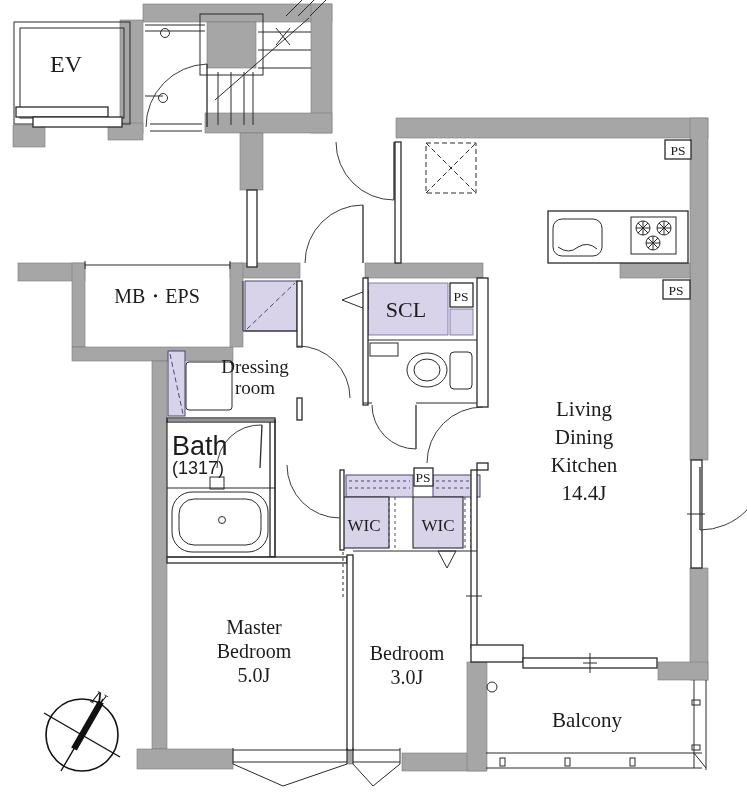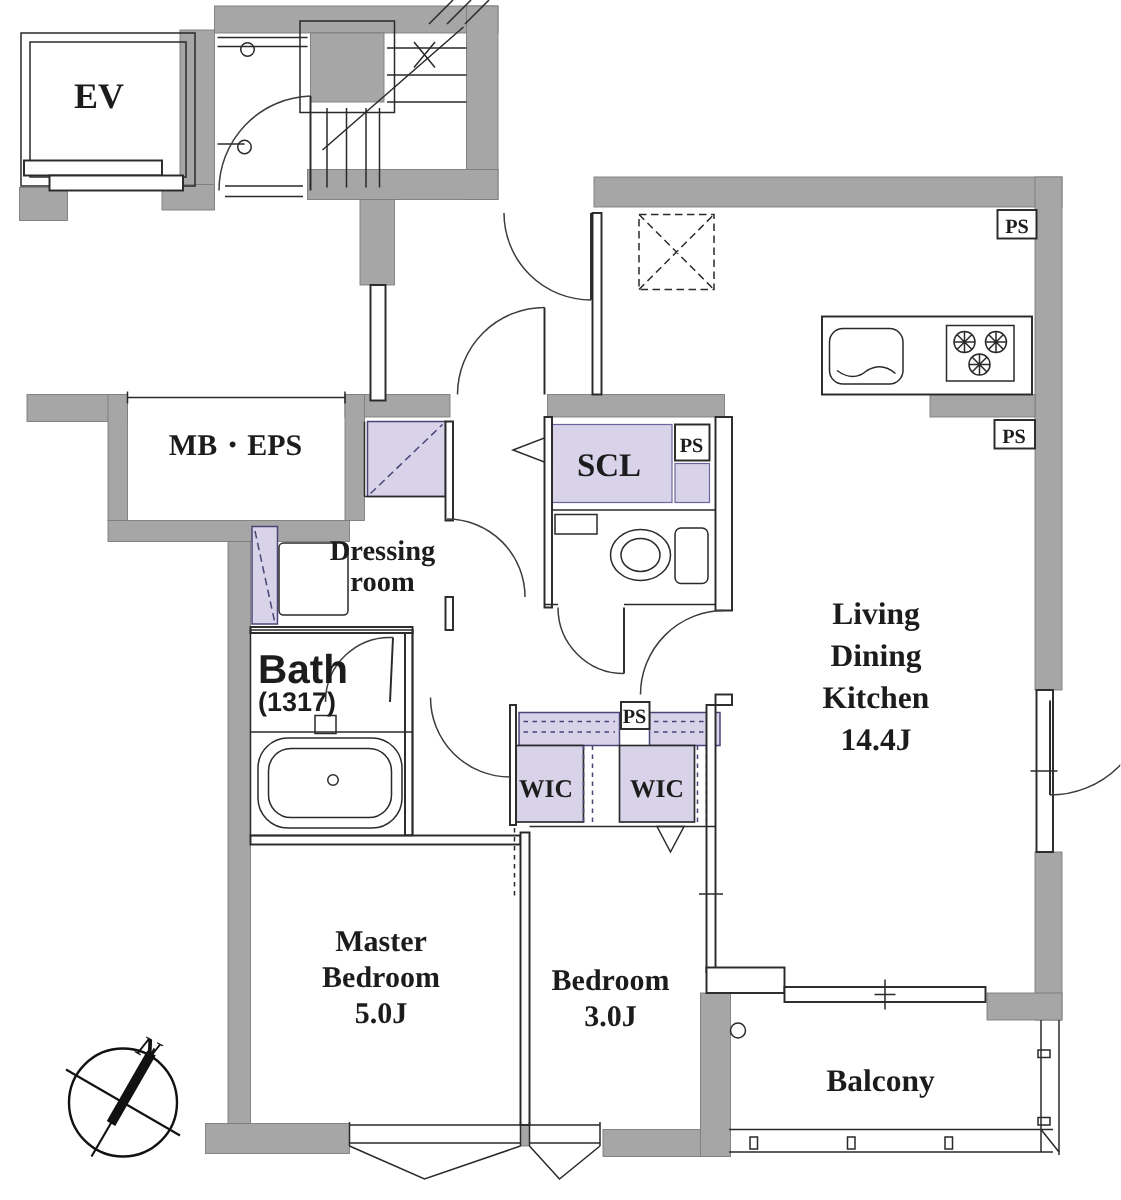--- a/index.html
+++ b/index.html
@@ -1,16 +1,16 @@
 <!DOCTYPE html>
 <html><head>
 <meta charset="utf-8">
 <style>
   html,body{margin:0;padding:0;background:#fff;}
-  .stage{width:747px;height:800px;position:relative;background:#fff;overflow:hidden;font-weight:bold;}
+  .stage{width:747px;height:800px;position:relative;background:#fff;overflow:hidden;}
   svg{display:block;}
   .ln{fill:none;stroke:#2a2a2a;stroke-width:1.3;}
   .thin{fill:none;stroke:#2a2a2a;stroke-width:1;}
   .wht{fill:#ffffff;stroke:#2a2a2a;stroke-width:1.3;}
   .arc{fill:none;stroke:#3c3c3c;stroke-width:1;}
   .dsh{stroke-dasharray:5 3;}
   .dsh2{stroke-dasharray:3 3;}
   .nvy{stroke:#4a4577;}
   .wall{stroke:#7c7c7c;stroke-width:0.6;}
   .lbl{font-family:"Liberation Serif", serif;fill:#1c1c1c;}

